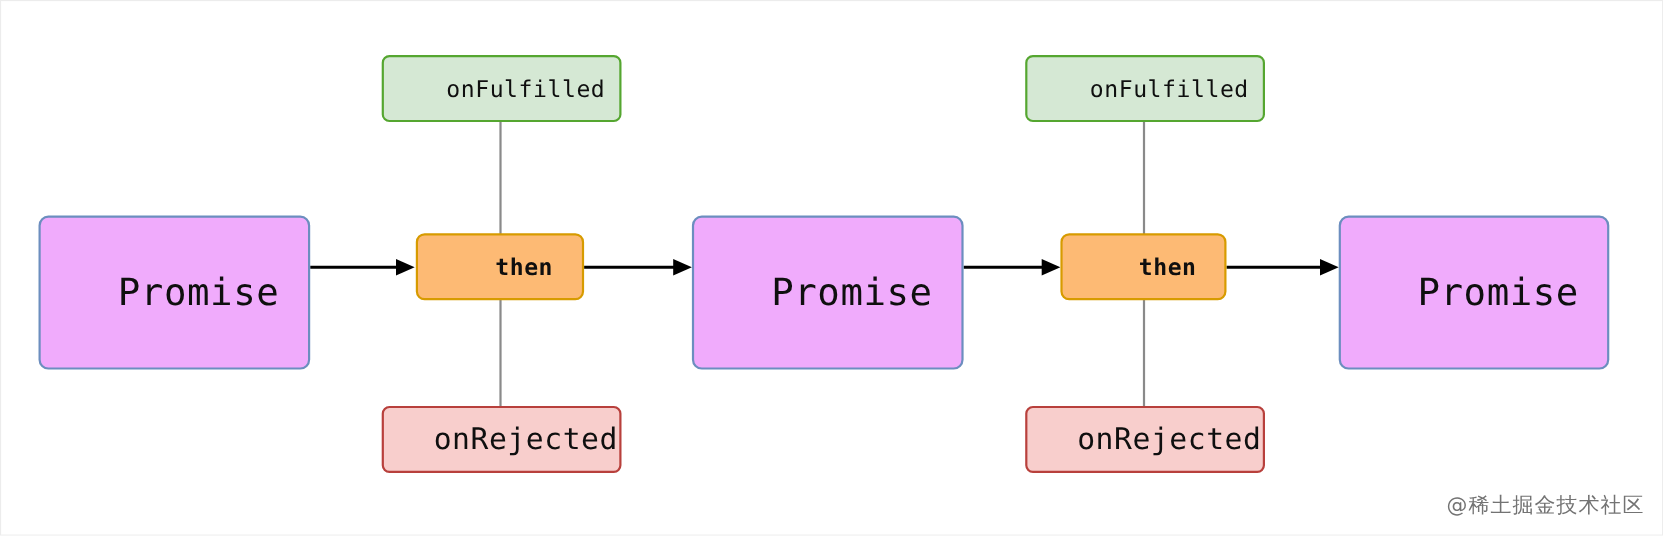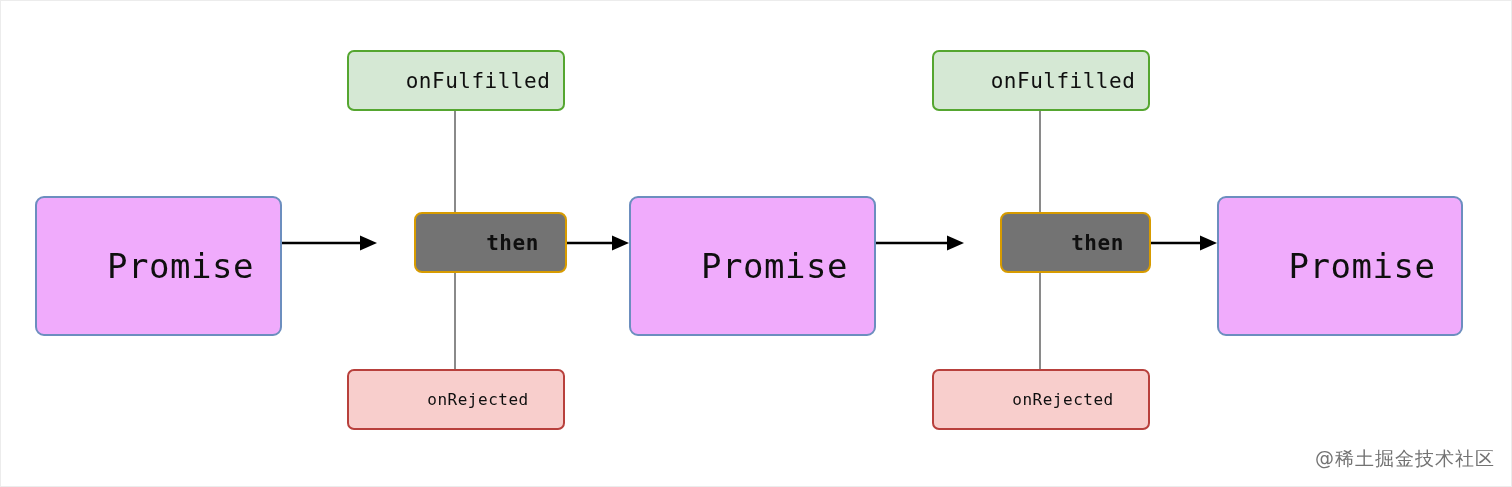--- a/index.html
+++ b/index.html
@@ -35,37 +35,36 @@
     padding-left: 44px;
   }
 
   .node.promise {
     background: #f0abfc;
     border-color: #6c8ebf;
     font-size: 34px;
     margin-top: 24px;
   }
   .node.then {
-    background: #737373;
+    background: #fdba74;
     border-color: #d79b00;
     font-size: 21px;
     font-weight: 600;
     border-radius: 8px;
-    margin-left: 36px;
   }
   .node.fulfilled {
     background: #d5e8d4;
     border-color: #55a630;
     font-size: 21px;
     border-radius: 7px;
   }
   .node.rejected {
     background: #f8cecc;
     border-color: #b8403c;
-    font-size: 16px;
+    font-size: 27px;
     border-radius: 7px;
   }
 
   
   .vline {
     position: absolute;
     width: 2px;
     background: #8a8a8a;
     z-index: 1;
   }

